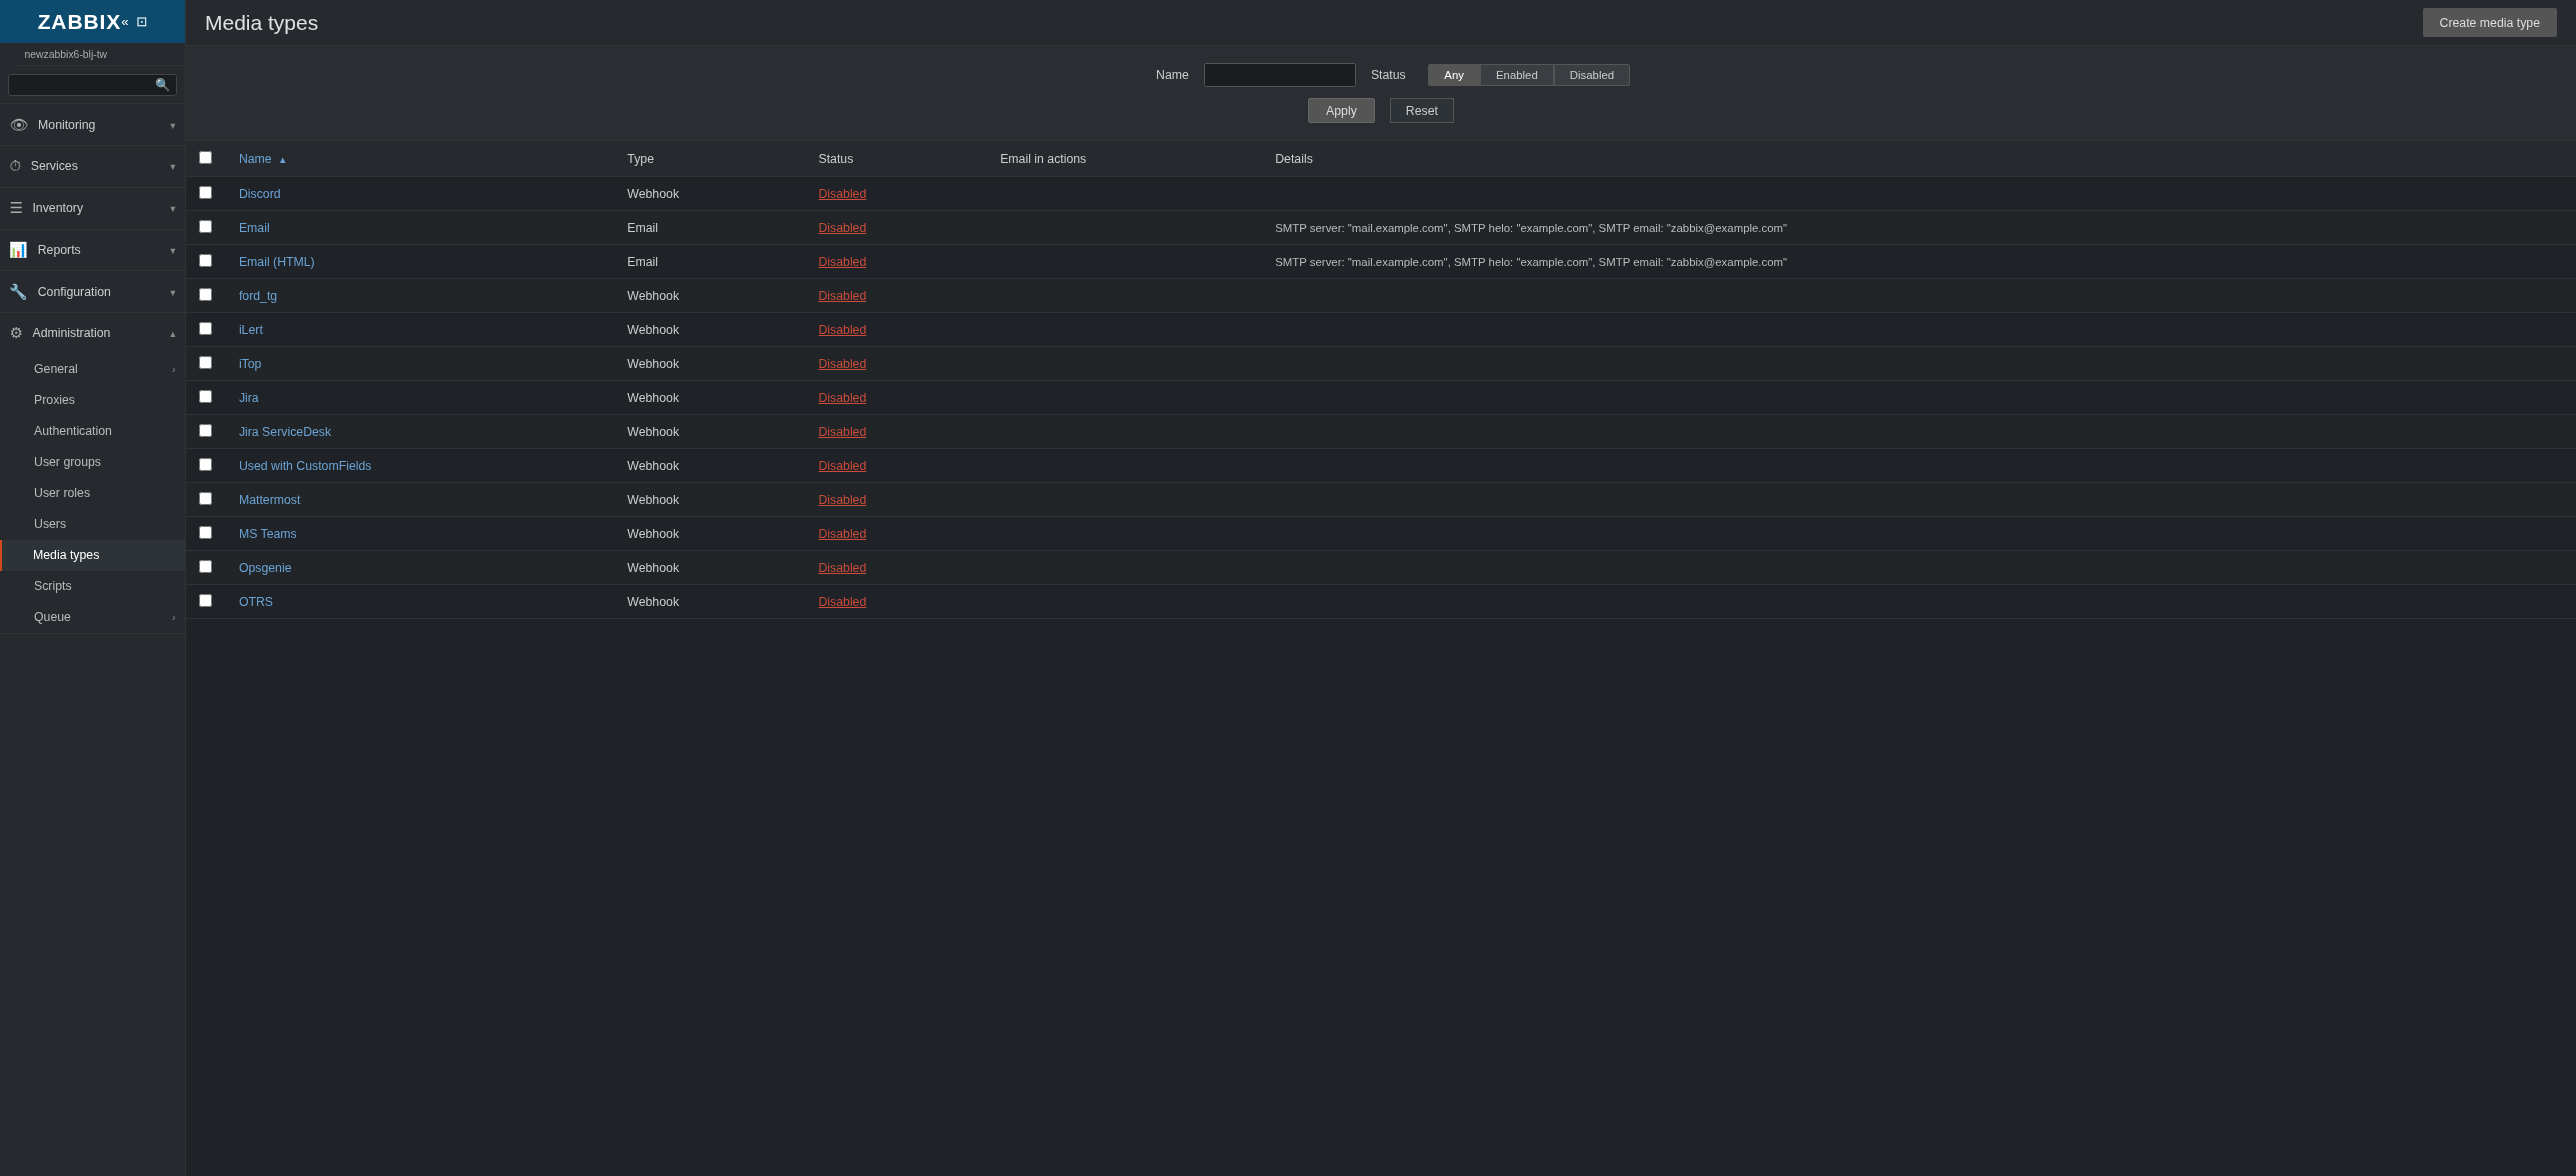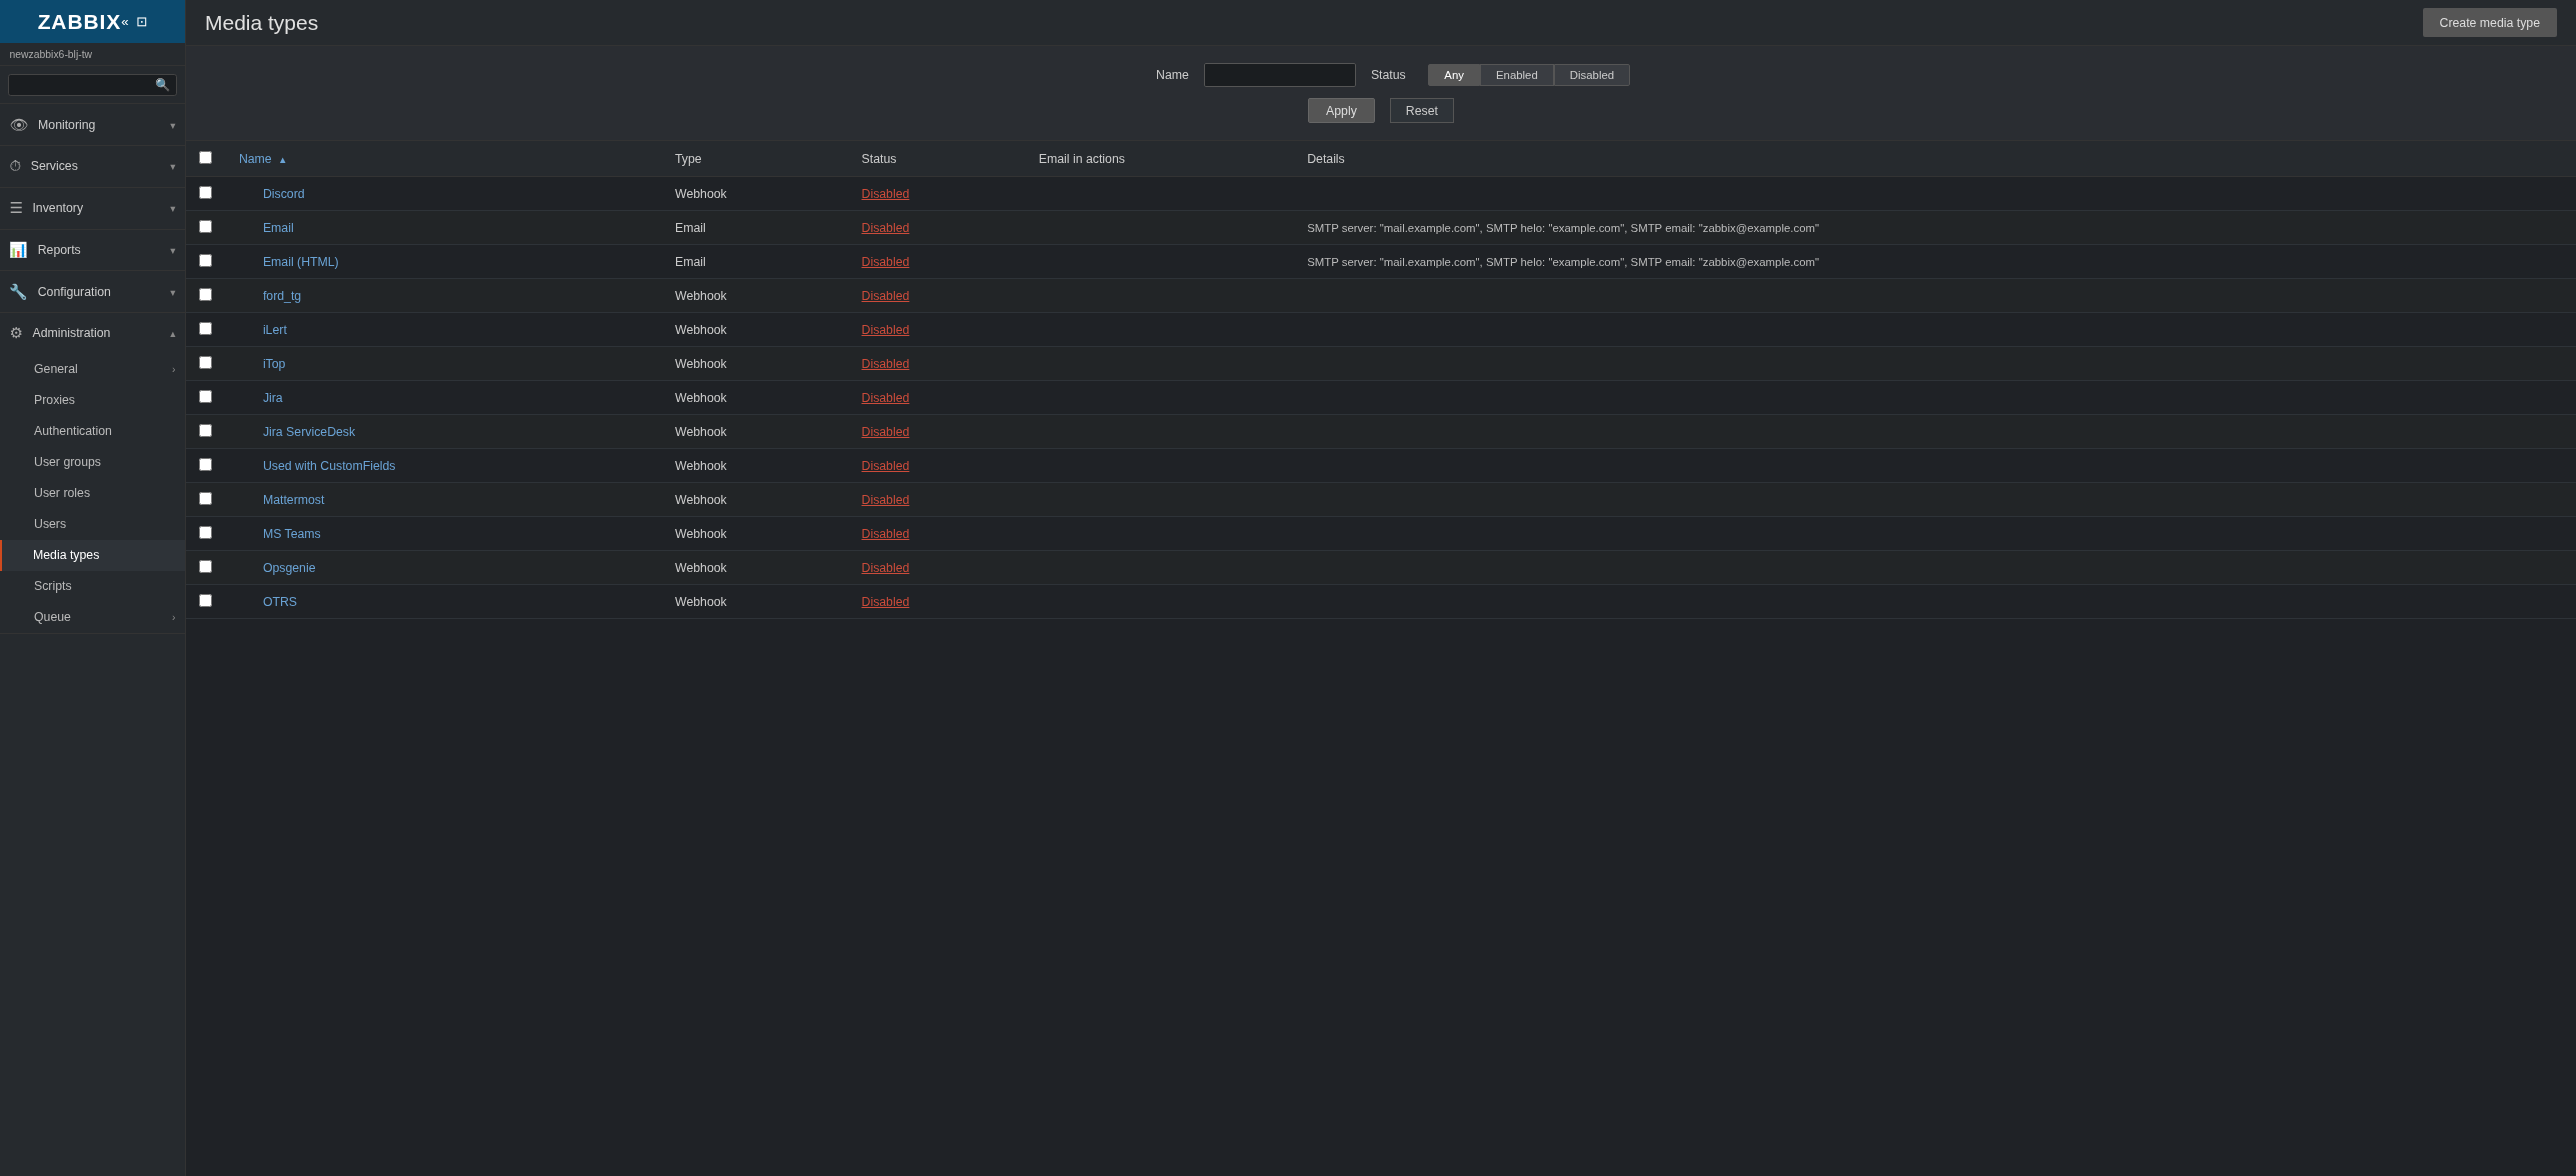--- a/index.html
+++ b/index.html
@@ -51,20 +51,21 @@
       cursor: pointer;
       font-size: 13.3px;
     }
 
     #instance-name {
       padding: 5.7px 9.5px;
       font-size: 10.4px;
       color: #aaa;
       background: #262a2e;
       border-bottom: 0.9px solid #333;
+      margin-left: 15px;
     }
 
     #search-bar {
       padding: 7.6px 7.6px;
       background: #262a2e;
       border-bottom: 0.9px solid #333;
     }
 
     #search-input-wrap {
       display: flex;
@@ -314,21 +315,20 @@
       padding: 8.5px 13.3px;
       font-size: 12.3px;
       color: #ccc;
       vertical-align: middle;
     }
 
     .link-blue {
       color: #6aa3d5;
       cursor: pointer;
       text-decoration: none;
-      margin-left: 24px;
     }
 
     .status-disabled {
       color: #cc4c3b;
       text-decoration: underline;
       cursor: pointer;
     }
 
     .checkbox-col {
       width: 28.5px;

